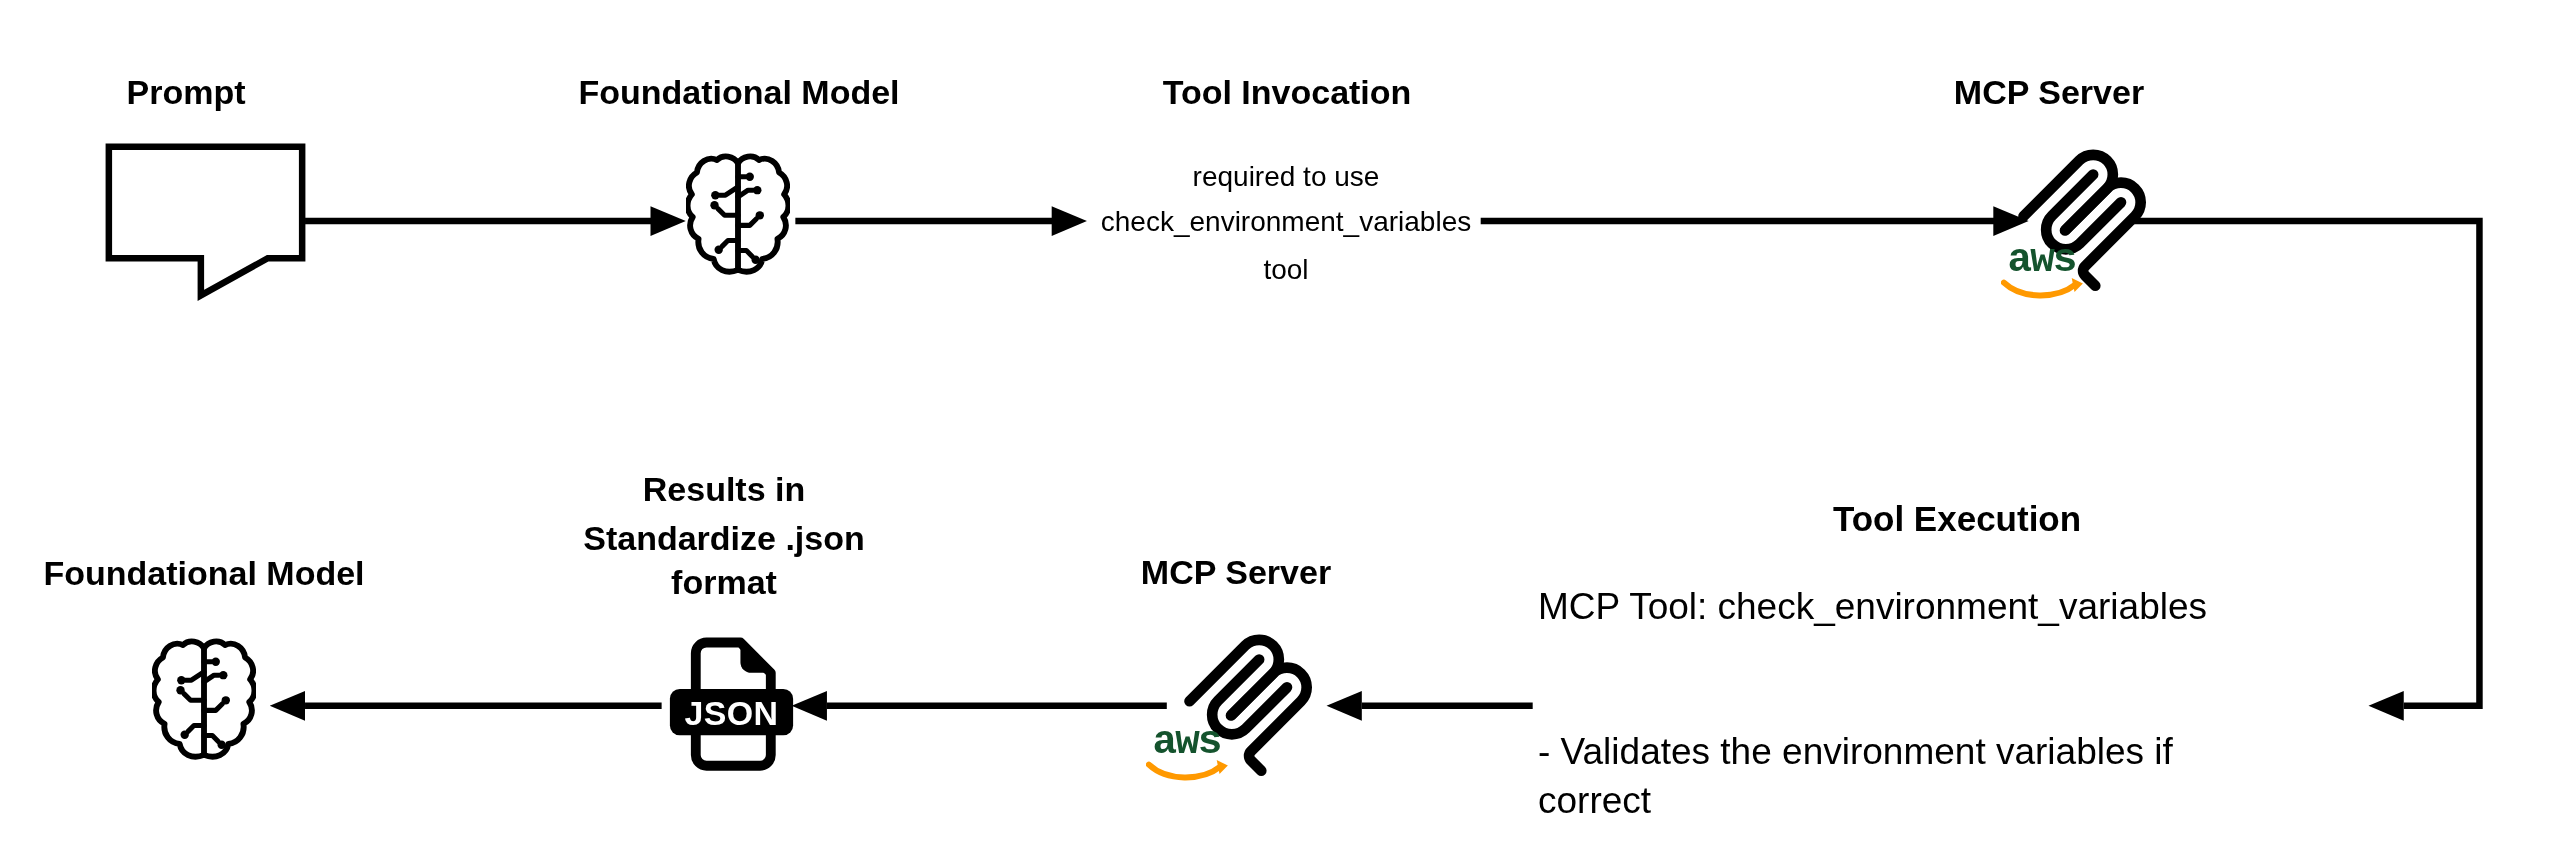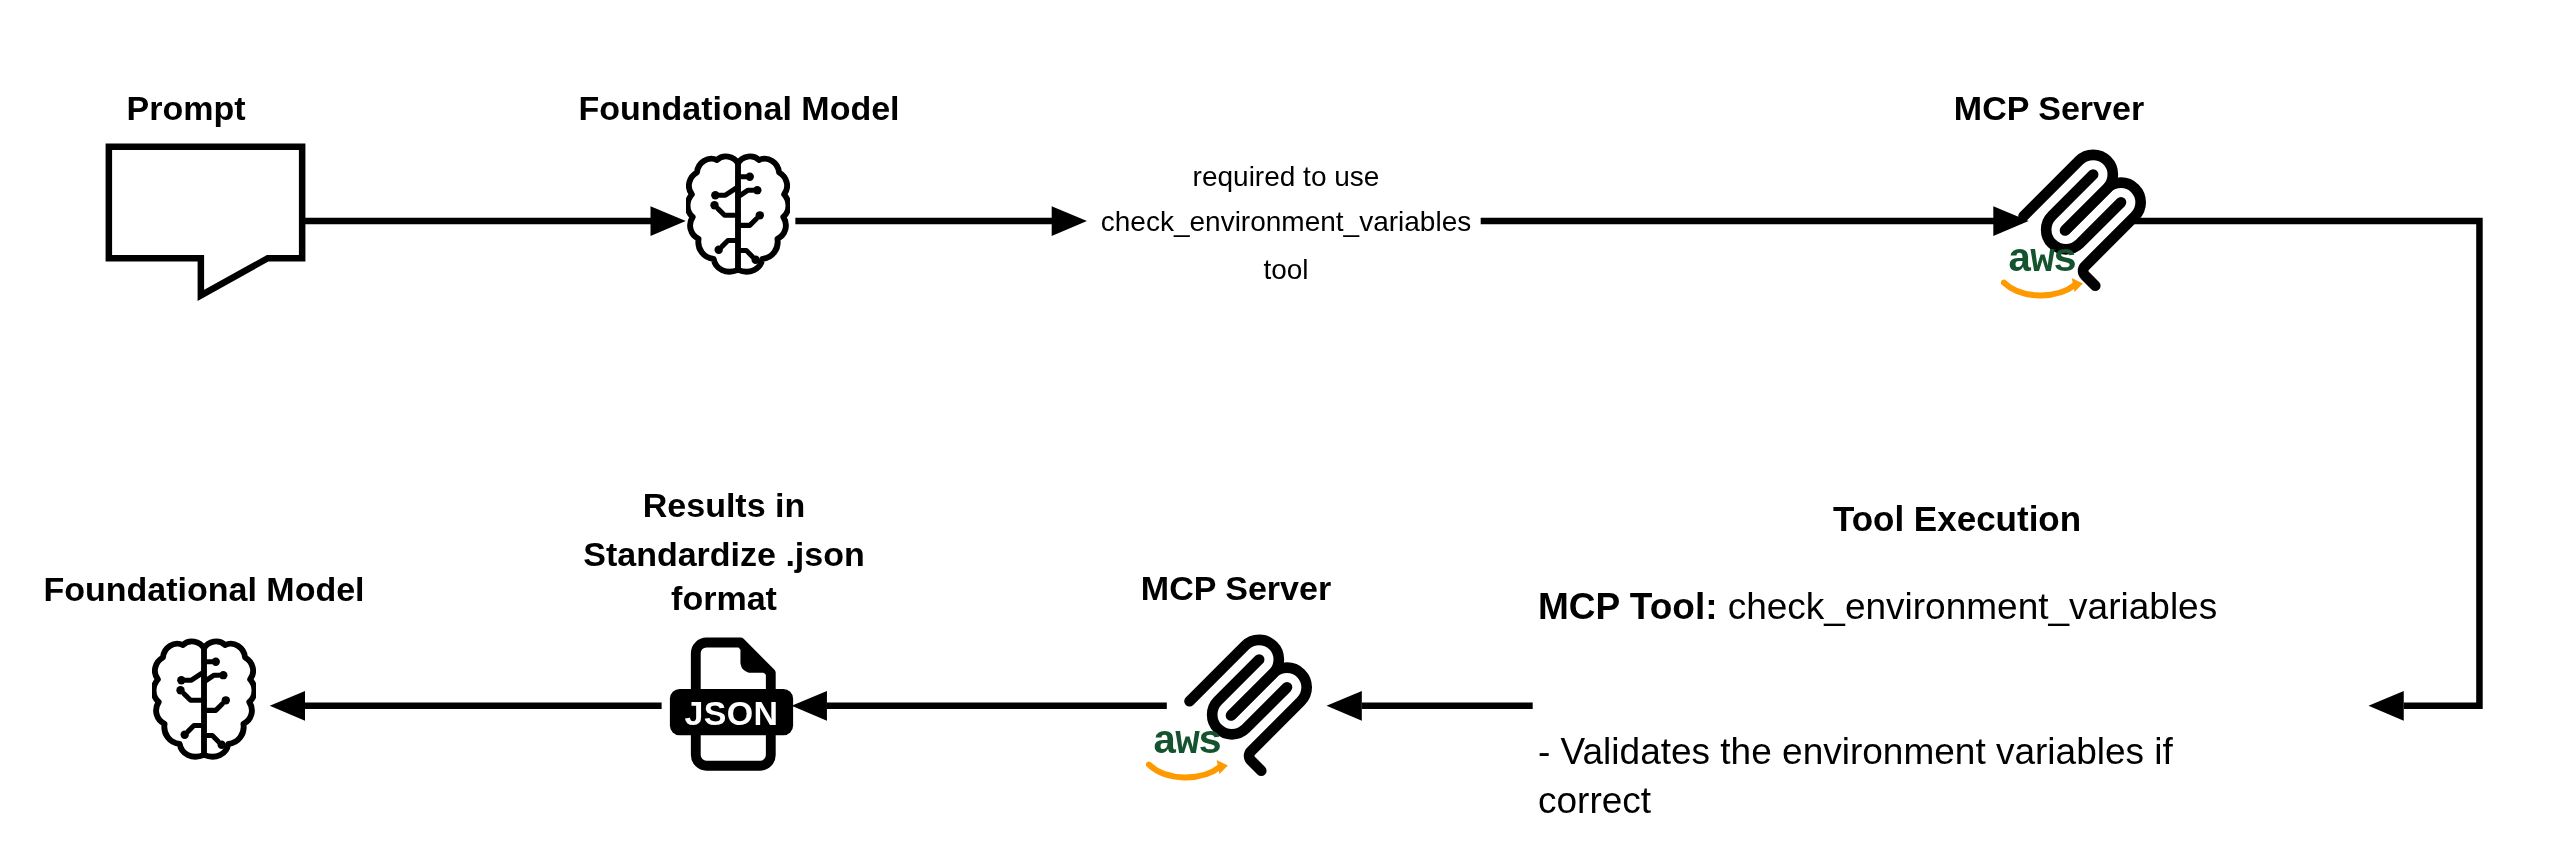--- a/index.html
+++ b/index.html
@@ -17,21 +17,20 @@
   .abs{position:absolute;}
   .label{
     position:absolute;
     transform:translate(-50%,-50%);
     font-weight:700;
     font-size:34px;
     line-height:1.1;
     white-space:nowrap;
     color:#000000;
     text-align:left;
-    margin-top:16px;
   }
   .body-sm{
     position:absolute;
     transform:translate(-50%,-50%);
     font-weight:400;
     font-size:28px;
     white-space:nowrap;
     color:#000000;
   }
   .te-title{
@@ -42,21 +41,21 @@
     white-space:nowrap;
   }
   .te-line{
     position:absolute;
     transform:translateY(-50%);
     font-weight:400;
     font-size:37px;
     white-space:nowrap;
     color:#000000;
   }
-  .te-line .bold{font-weight:700;}
+  .te-line .bold{font-weight:400;}
   .te-line .tool-name{margin-left:10.2px;}
   .aws{
     position:absolute;
     width:89px;
     display:flex;
     flex-direction:column;
     align-items:center;
     line-height:1;
   }
   .aws .aws-word{
@@ -120,20 +119,21 @@
       <circle cx="35" cy="50" r="5"></circle>
         <circle cx="34" cy="62" r="5"></circle>
         <circle cx="39" cy="115" r="5"></circle>
       <circle cx="85" cy="44" r="5"></circle>
         <circle cx="88" cy="74" r="5"></circle>
         <circle cx="83" cy="127" r="5"></circle>
       <circle cx="76" cy="28" r="5"></circle>
     </g>
   </svg>
 
+  <div class="label" style="left:1287px;top:93px;">Tool Invocation</div>
   <div class="body-sm" style="left:1286px;top:177px;">required to use</div>
   <div class="body-sm" style="left:1286px;top:222px;">check_environment_variables</div>
   <div class="body-sm" style="left:1286px;top:270px;">tool</div>
 
   <div class="label" style="left:2049px;top:93px;">MCP Server</div>
 
   <svg class="abs" style="left:2003px;top:136px;" width="160" height="160" viewBox="0 0 195 195">
     <g stroke="#000000" stroke-width="13" fill="none" stroke-linecap="round">
       <path d="M25 97.8528L92.8823 29.9706C102.255 20.598 117.451 20.598 126.823 29.9706C136.196 39.3431 136.196 54.5391 126.823 63.9117L75.5581 115.177"></path>
       <path d="M76.2653 114.47L126.823 63.9117C136.196 54.5391 151.392 54.5391 160.765 63.9117C170.137 73.2842 170.137 88.4802 160.765 97.8528L99.9613 158.656C96.8372 161.78 96.8372 166.846 99.9613 169.97L112.446 182.454"></path>

